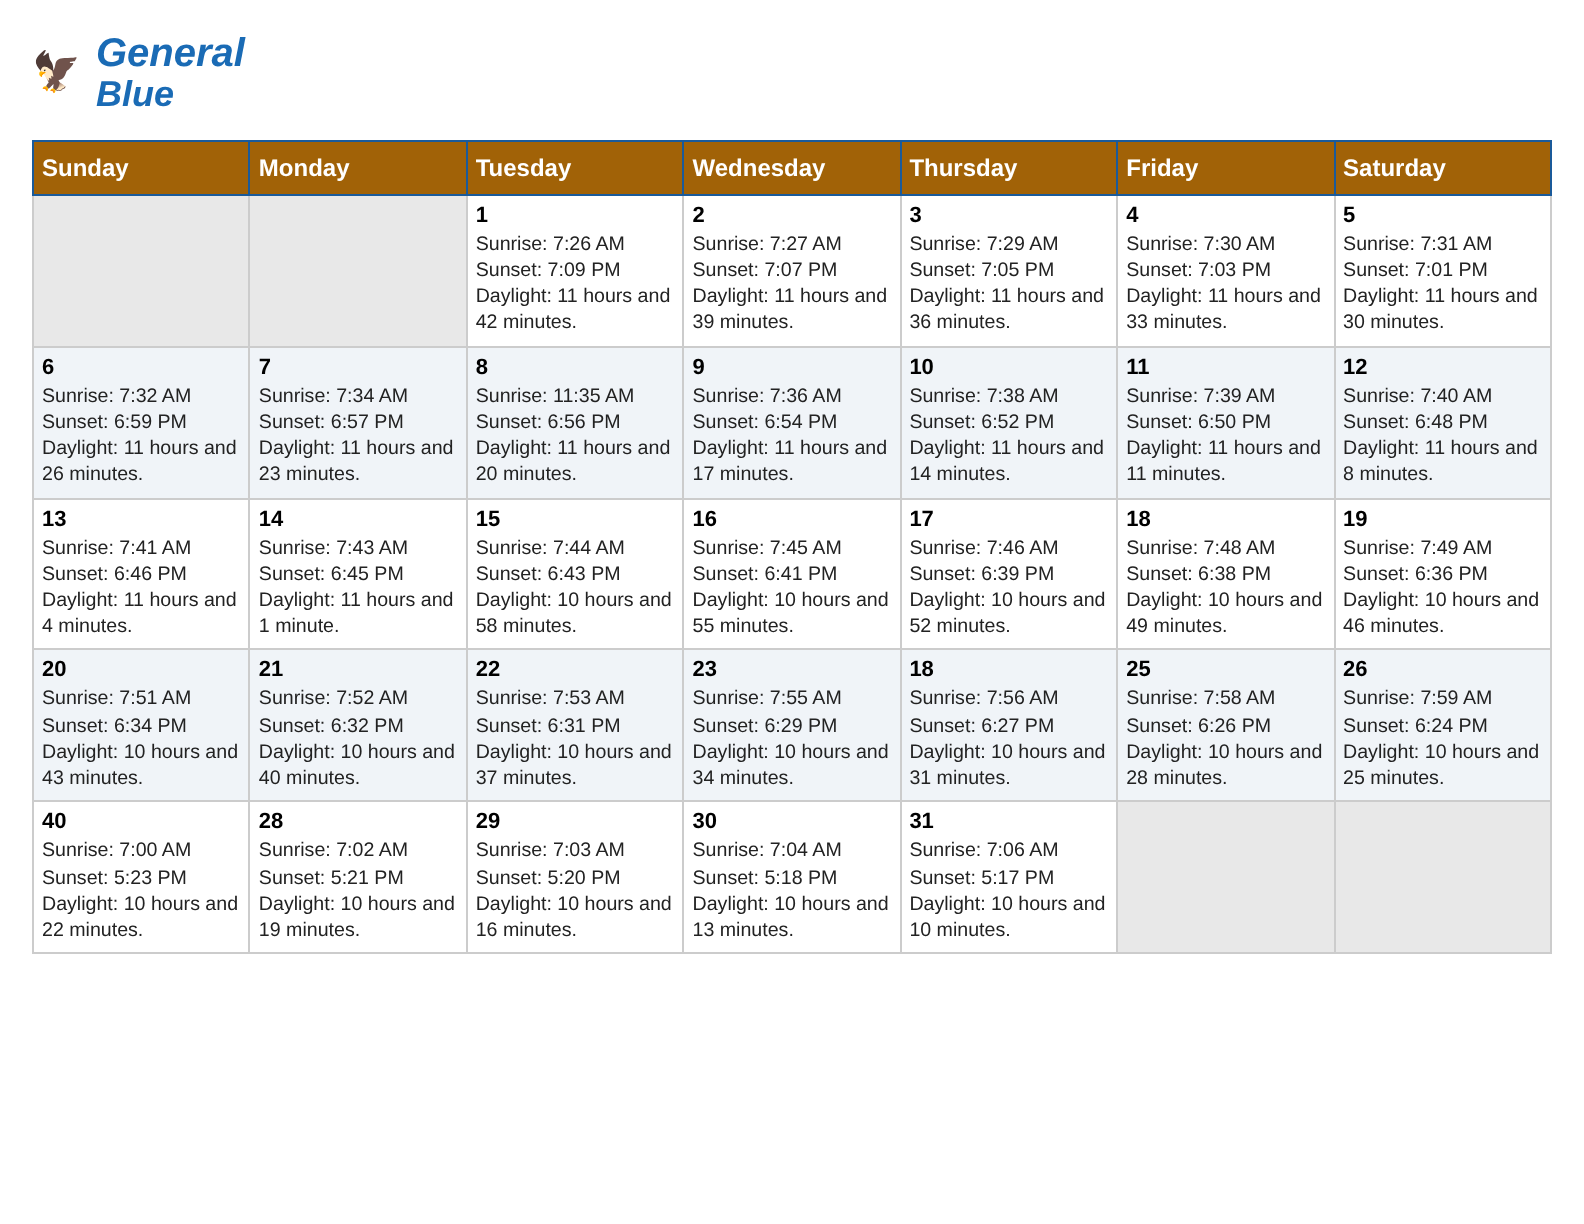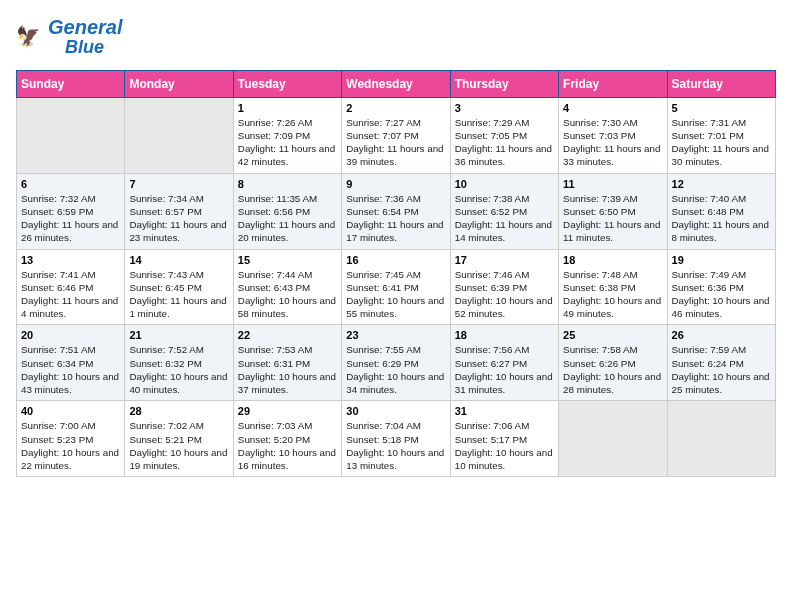--- a/index.html
+++ b/index.html
@@ -48,21 +48,21 @@
       font-size: 14px;
       color: #555;
       margin-top: 2px;
     }
     table {
       width: 100%;
       border-collapse: collapse;
       font-size: 10.5px;
     }
     thead tr th {
-      background-color: #ec4899;
+      background-color: #a16207;
       color: #fff;
       padding: 6px 4px;
       text-align: left;
       font-size: 12px;
       border: 1px solid #1a5a9a;
     }
     tbody tr td {
       border: 1px solid #ccc;
       vertical-align: top;
       padding: 4px 4px;
@@ -93,21 +93,21 @@
 </head>
 <body>
 
 <div class="header">
   <div class="logo">
     <svg class="logo-bird" viewBox="0 0 40 40" xmlns="http://www.w3.org/2000/svg">
       <text y="28" font-size="28">🦅</text>
     </svg>
     <div class="logo-text">
       <div><span>General</span></div>
-      <div style="color:#1a6bb5; font-size:18px;margin-left:17px;">Blue</div>
+      <div style="color:#1a6bb5; font-size:18px;">Blue</div>
     </div>
   </div>
   <div class="title-block">
     <div class="month-title"></div>
     <div class="location"></div>
   </div>
 </div>
 
 <table>
   <thead>

